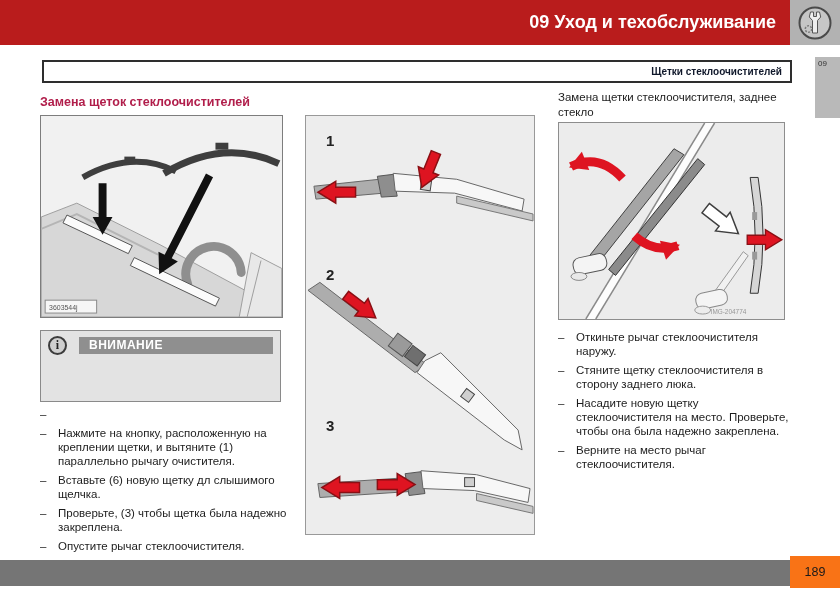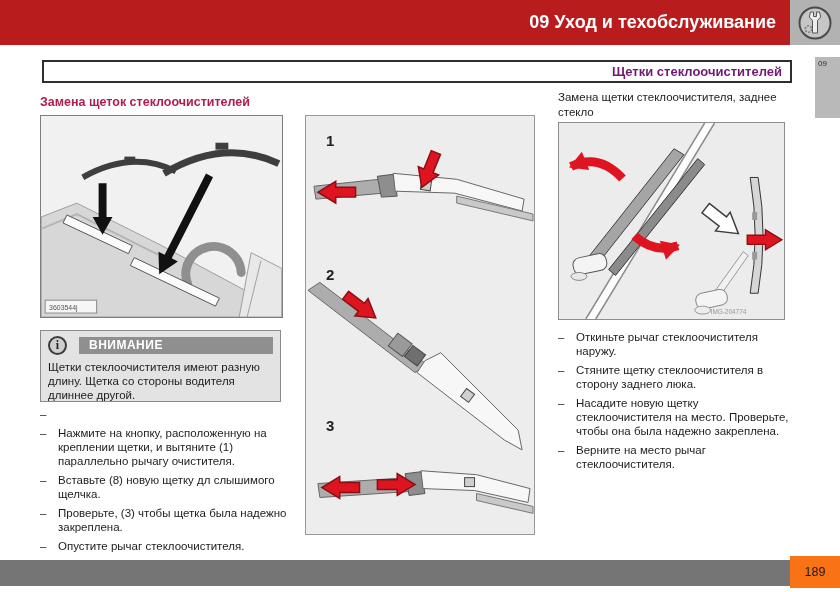--- a/index.html
+++ b/index.html
@@ -16,21 +16,21 @@
   }
   .header-icon-area {
     position:absolute; left:790px; top:0; width:50px; height:45px; background:#b2b2b2;
     display:flex; align-items:center; justify-content:center;
   }
   
   .section-box {
     position:absolute; left:42px; top:60px; width:750px; height:23px;
     border:2px solid #2e2e2e; box-sizing:border-box;
     display:flex; align-items:center; justify-content:flex-end; padding-right:8px;
-    font-weight:bold; font-size:13px; color:#701a75; background:#fff;
+    font-weight:bold; font-size:10px; color:#0f172a; background:#fff;
   }
   .side-tab {
     position:absolute; left:815px; top:57px; width:25px; height:61px;
     background:#b9b9b9; font-size:8px; color:#333;
     padding:2px 0 0 3px; box-sizing:border-box;
   }
   
   .heading-red {
     position:absolute; left:40px; top:95px; width:260px;
     font-size:12.5px; font-weight:bold; color:#b11e4b;
@@ -139,34 +139,33 @@
     <rect x="4" y="186" width="52" height="13" fill="#f6f6f6" stroke="#8a8a8a"></rect>
     <text x="8" y="196" font-size="7" fill="#555555">3603544j</text>
   </svg>
 </div>
 
 <div class="warning">
   <div class="warning-head">
     <div class="warning-icon">i</div>
     <div class="warning-title-bar">ВНИМАНИЕ</div>
   </div>
-  <div class="warning-body">Щетки стеклоочистителя имеют разную длину. Щетка со стороны водителя длиннее другой.</div>
 </div>
 
 <div class="steps steps-left">
   <div class="step">
     <span class="dash">–</span>
   </div>
   <div class="step">
     <span class="dash">–</span>
     <span>Нажмите на кнопку, расположенную на креплении щетки, и вытяните (1) параллельно рычагу очистителя.</span>
   </div>
   <div class="step">
     <span class="dash">–</span>
-    <span>Вставьте (8) новую щетку дл слышимого щелчка.</span>
+    <span>Вставьте (6) новую щетку дл слышимого щелчка.</span>
   </div>
   <div class="step">
     <span class="dash">–</span>
     <span>Проверьте, (3) чтобы щетка была надежно закреплена.</span>
   </div>
   <div class="step">
     <span class="dash">–</span>
     <span>Опустите рычаг стеклоочистителя.</span>
   </div>
 </div>

